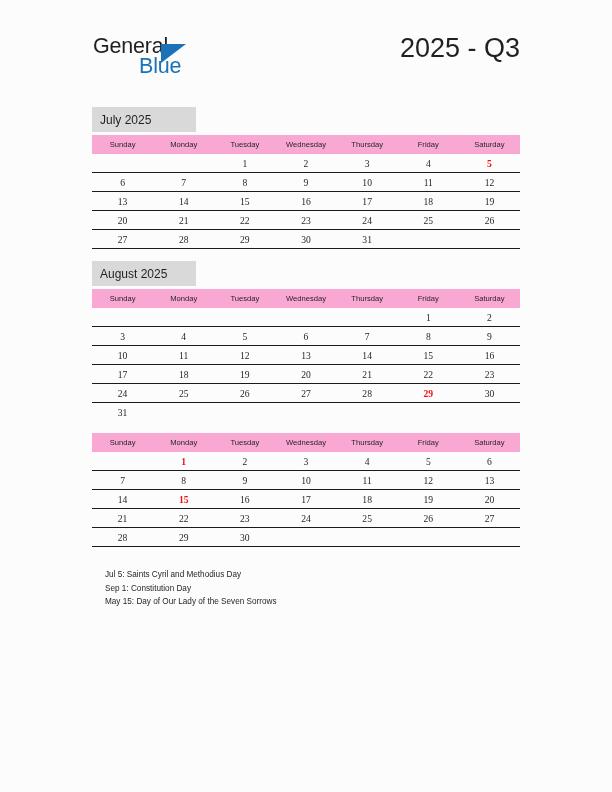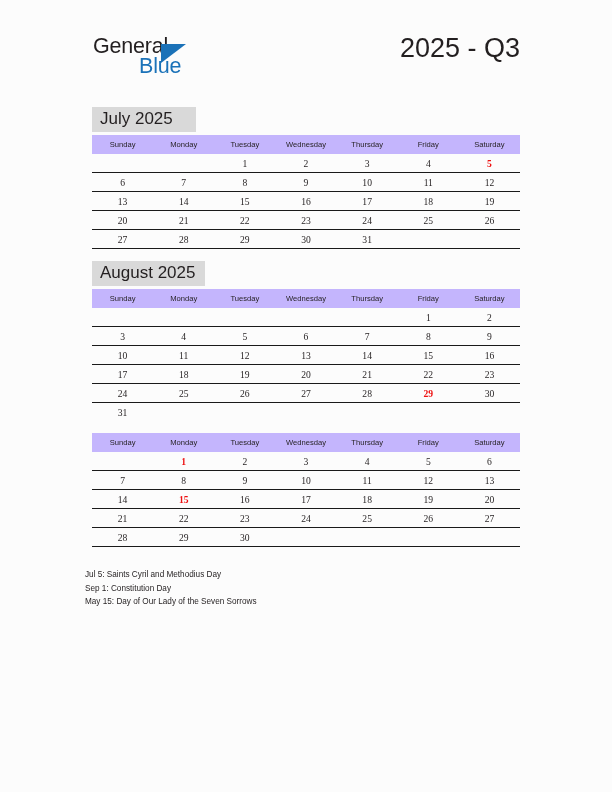--- a/index.html
+++ b/index.html
@@ -89,34 +89,34 @@
     margin-bottom: 12px;
   }
   .month-name-band {
     display: inline-block;
     background: #d9d9d9;
     padding: 3px 10px 4px 8px;
     min-width: 104px;
     box-sizing: border-box;
   }
   .month-name {
-    font-size: 17px;
+    font-size: 12px;
     color: #231f20;
     line-height: 14px;
     font-family: "Liberation Sans", sans-serif;
   }
 
   table.cal {
     border-collapse: collapse;
     width: 428px;
     table-layout: fixed;
     margin-top: 3px;
   }
   table.cal th {
-    background: #c4b5fd;
+    background: #f9a8d4;
     font-size: 7.6px;
     font-weight: normal;
     color: #231f20;
     height: 17px;
     text-align: center;
     vertical-align: middle;
     border: none;
     font-family: "Liberation Sans", sans-serif;
   }
   table.cal td {
@@ -132,21 +132,21 @@
   table.cal tr.first-week td { border-top: none; }
   table.cal td.holiday {
     color: #ee1111;
     font-weight: bold;
   }
   table.cal tr.tail-row td { border-bottom: none; }
 
   
   .legend {
     position: absolute;
-    left: 85px;
+    left: 105px;
     top: 568px;
     width: 420px;
   }
   .legend-line {
     font-size: 8.2px;
     color: #231f20;
     line-height: 13.6px;
     font-family: "Liberation Sans", sans-serif;
     white-space: nowrap;
   }

